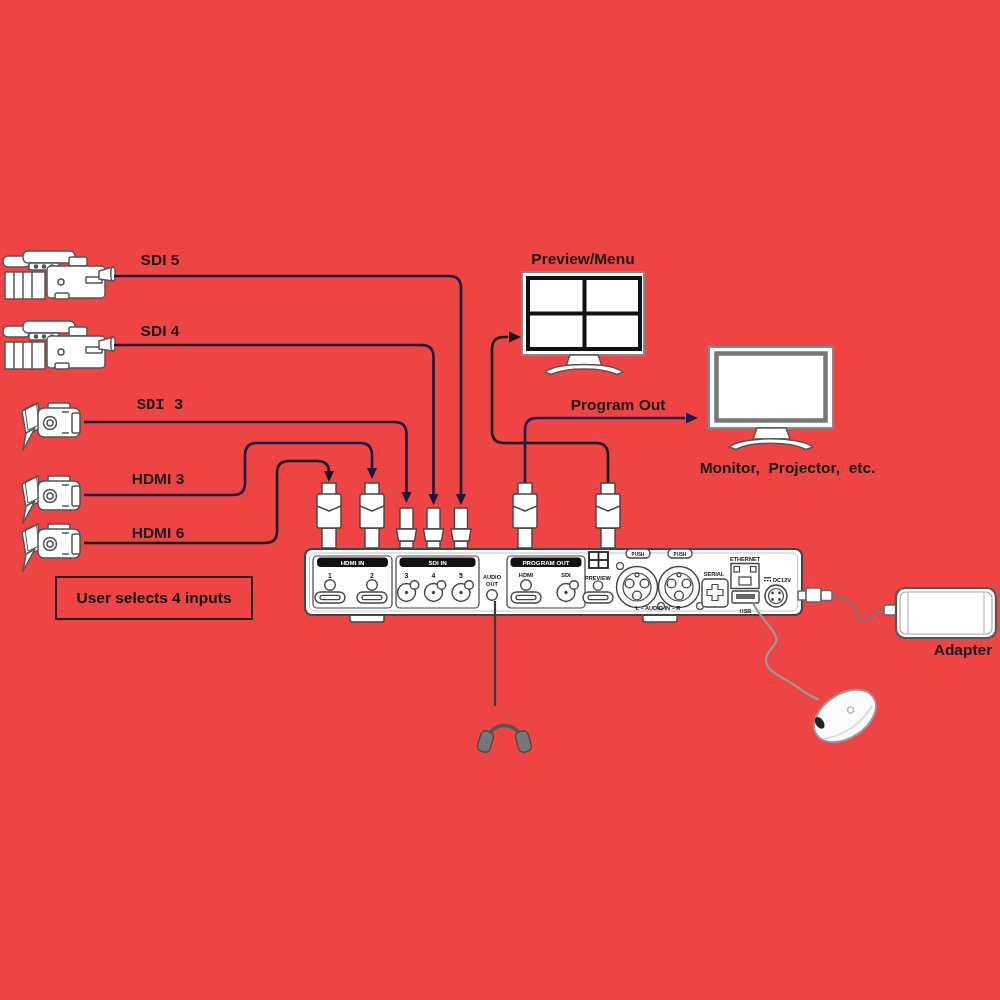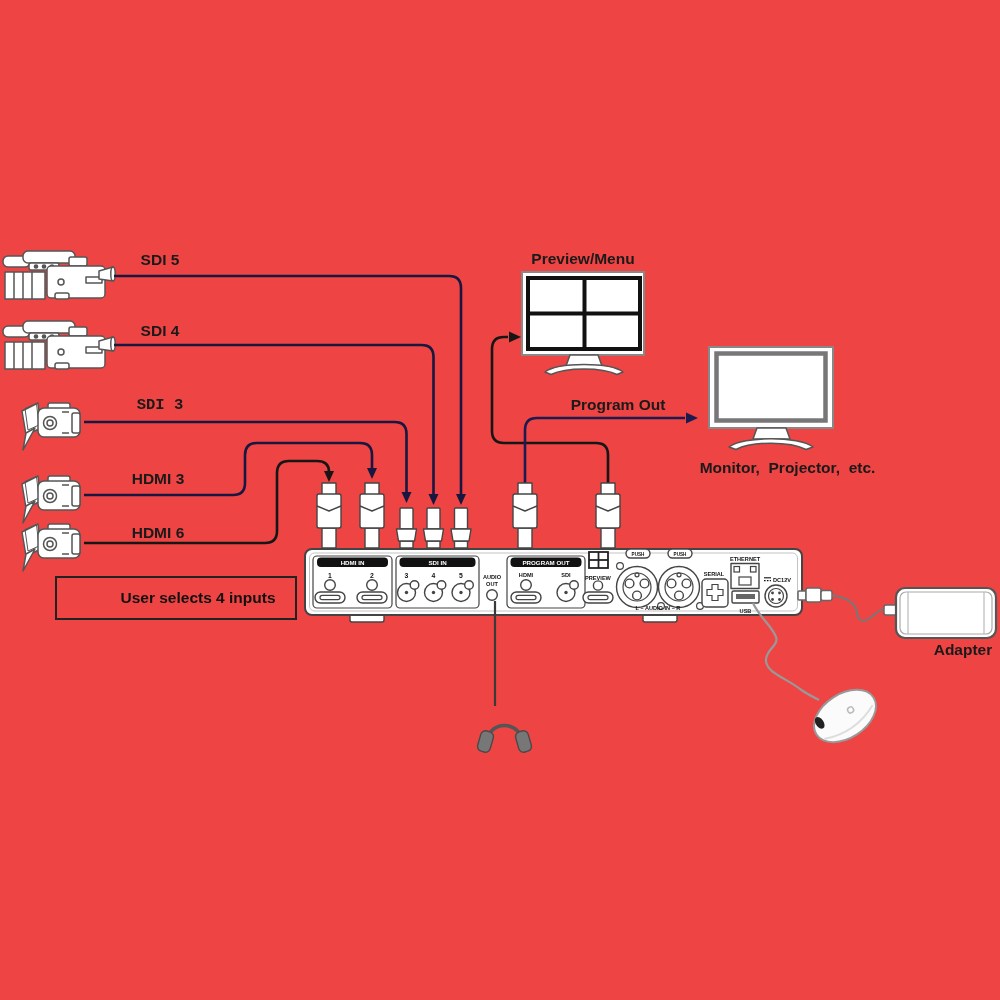--- a/index.html
+++ b/index.html
@@ -3,21 +3,21 @@
 <meta charset="utf-8">
 <style>
   html,body{margin:0;padding:0;background:#fff;}
   #canvas{position:relative;width:1000px;height:1000px;background:#ef4444;overflow:hidden;
           font-family:"Liberation Sans",sans-serif;}
   #art{position:absolute;left:0;top:0;}
   .lbl{position:absolute;font-weight:bold;color:#1a1a1a;font-size:15.5px;text-align:center;
        white-space:pre;line-height:1.1;}
   .note-box{position:absolute;left:55px;top:576px;width:194px;height:40px;border:2px solid #222;
             display:flex;align-items:center;justify-content:center;font-weight:bold;
-            font-size:15.5px;color:#111;padding-left:44px;}
+            font-size:15.5px;color:#111;}
   svg text{font-family:"Liberation Sans",sans-serif;font-weight:bold;fill:#111;}
   .t45{font-size:4.6px;}
   .t55{font-size:5.6px;}
   .t6{font-size:6.2px;}
   .t65{font-size:6.8px;}
   .wt{fill:#ffffff;}
   .mid{text-anchor:middle;}
   .oln{fill:#ffffff;stroke:#555;stroke-width:1.5;stroke-linejoin:round;}
   .oln2{fill:#ffffff;stroke:#444;stroke-width:1.4;stroke-linejoin:round;}
   .thin{fill:none;stroke:#444;stroke-width:1.2;}

